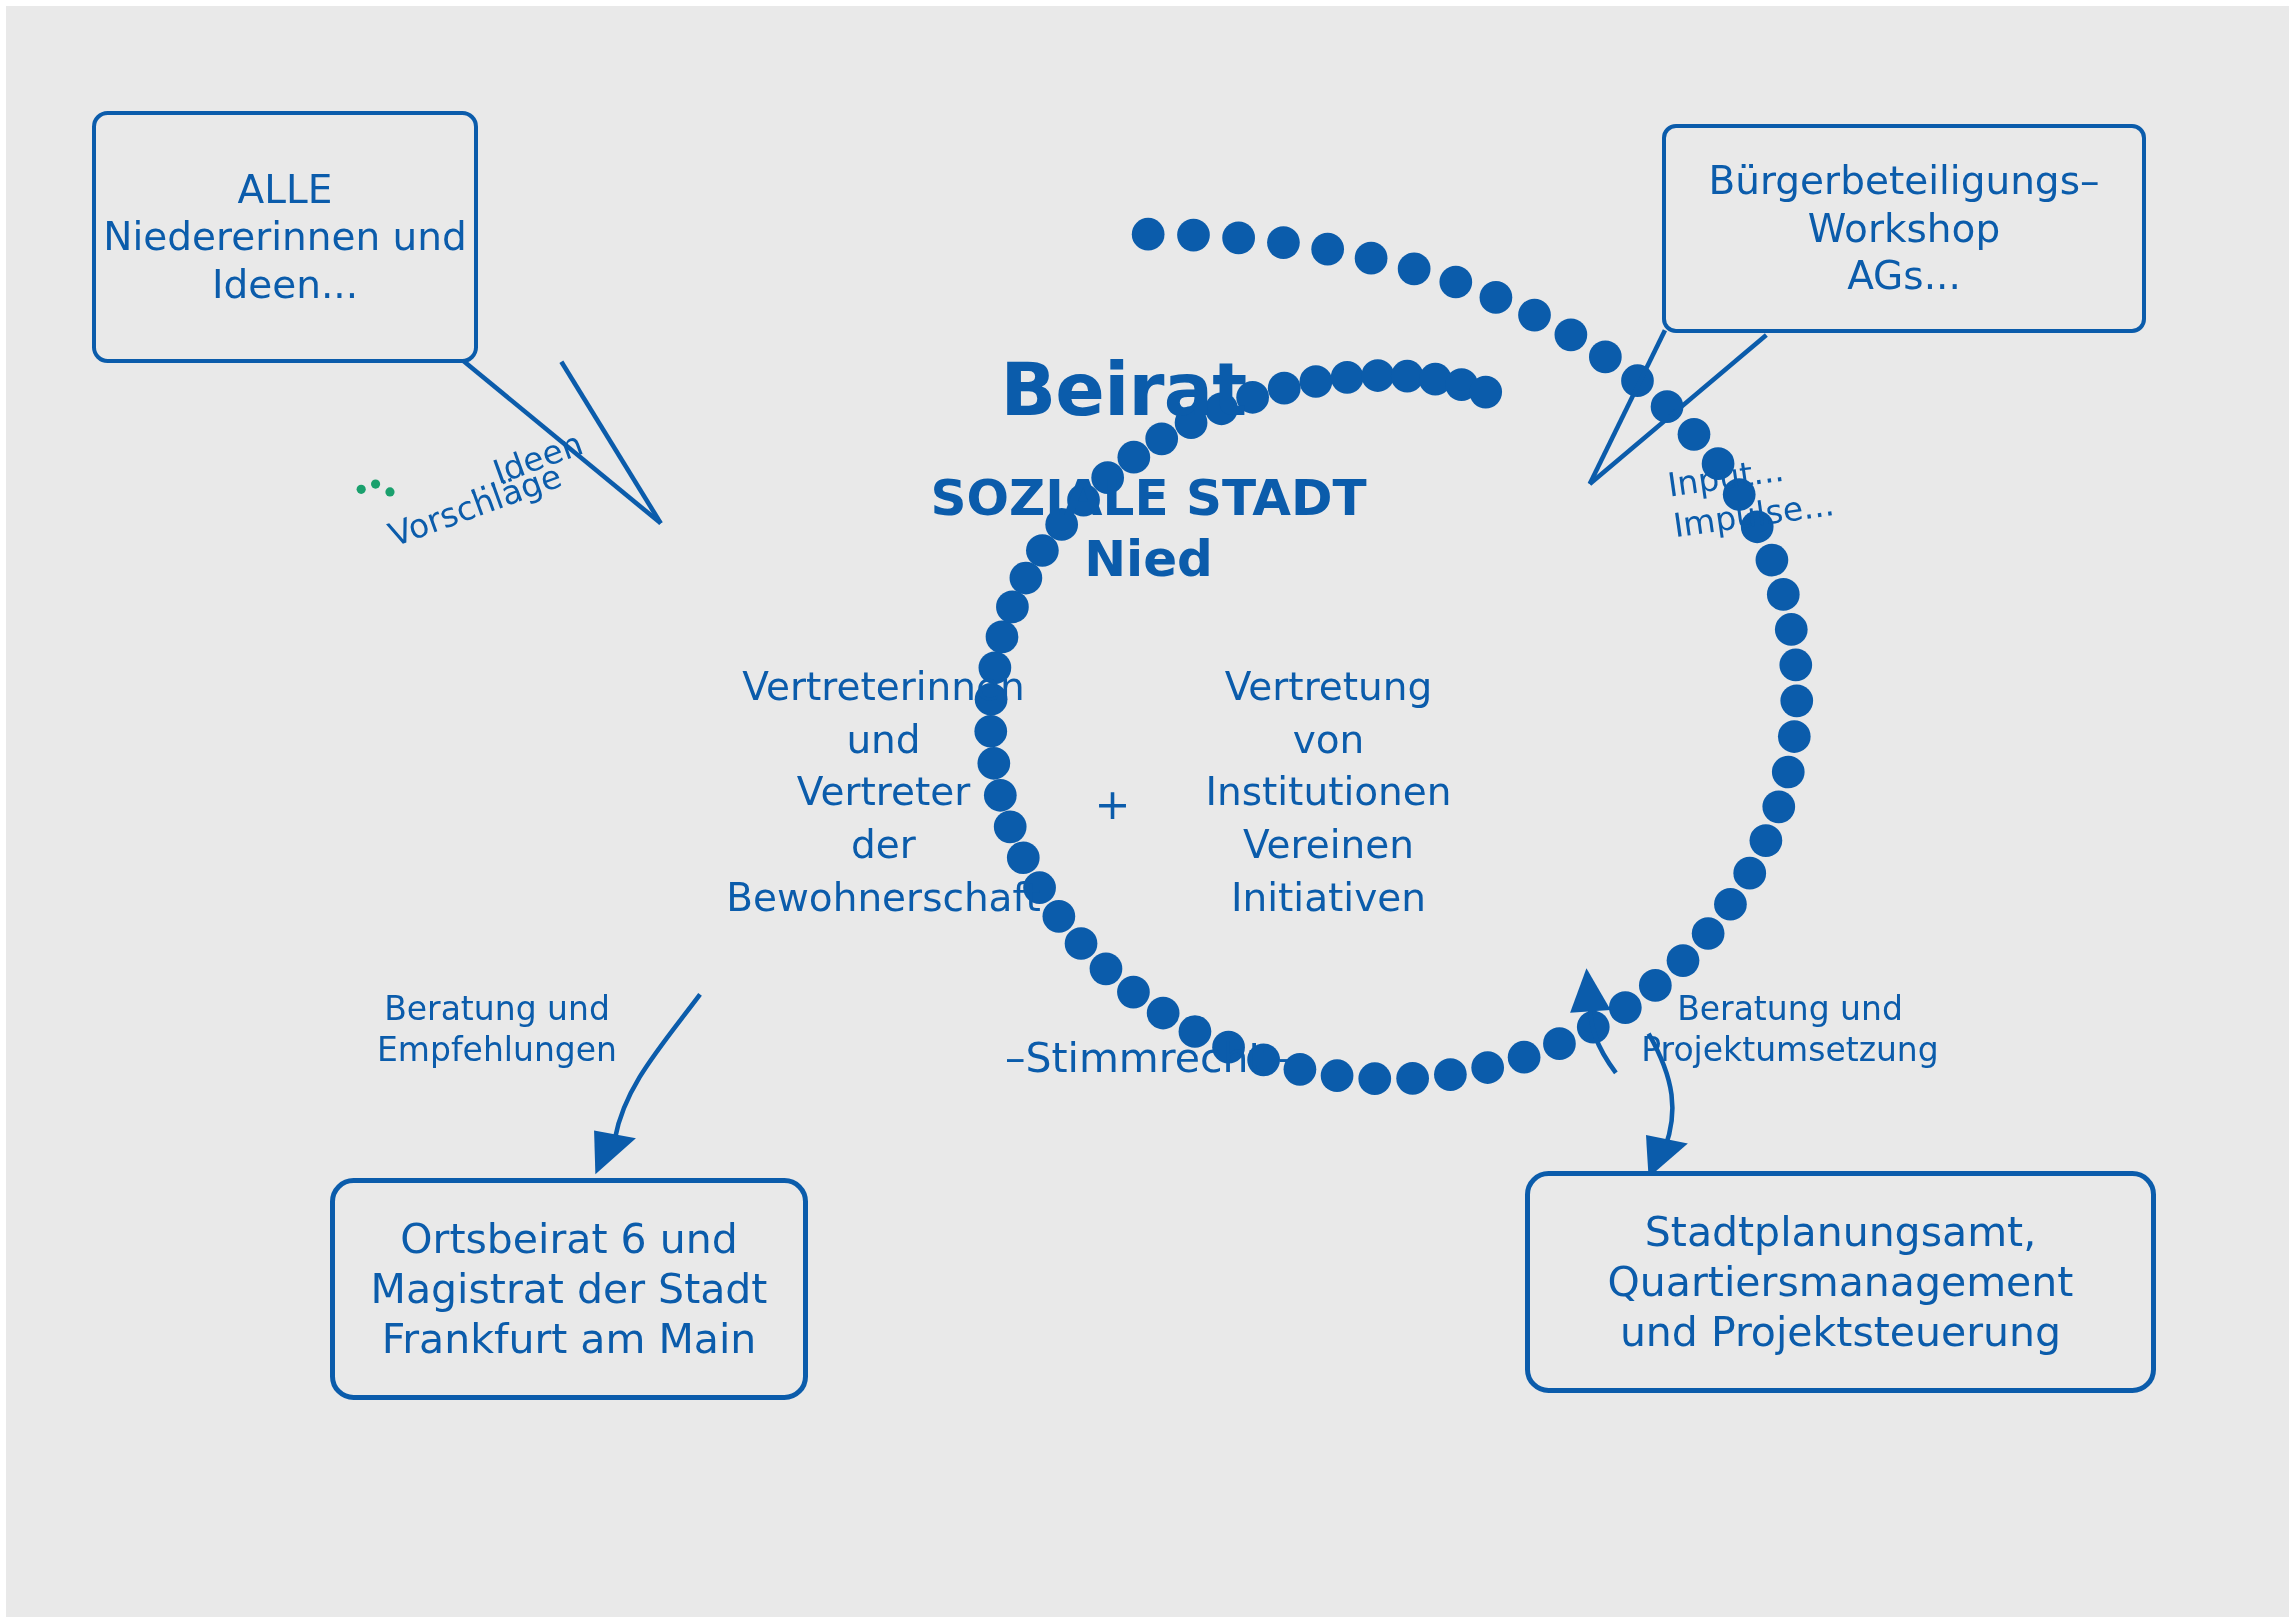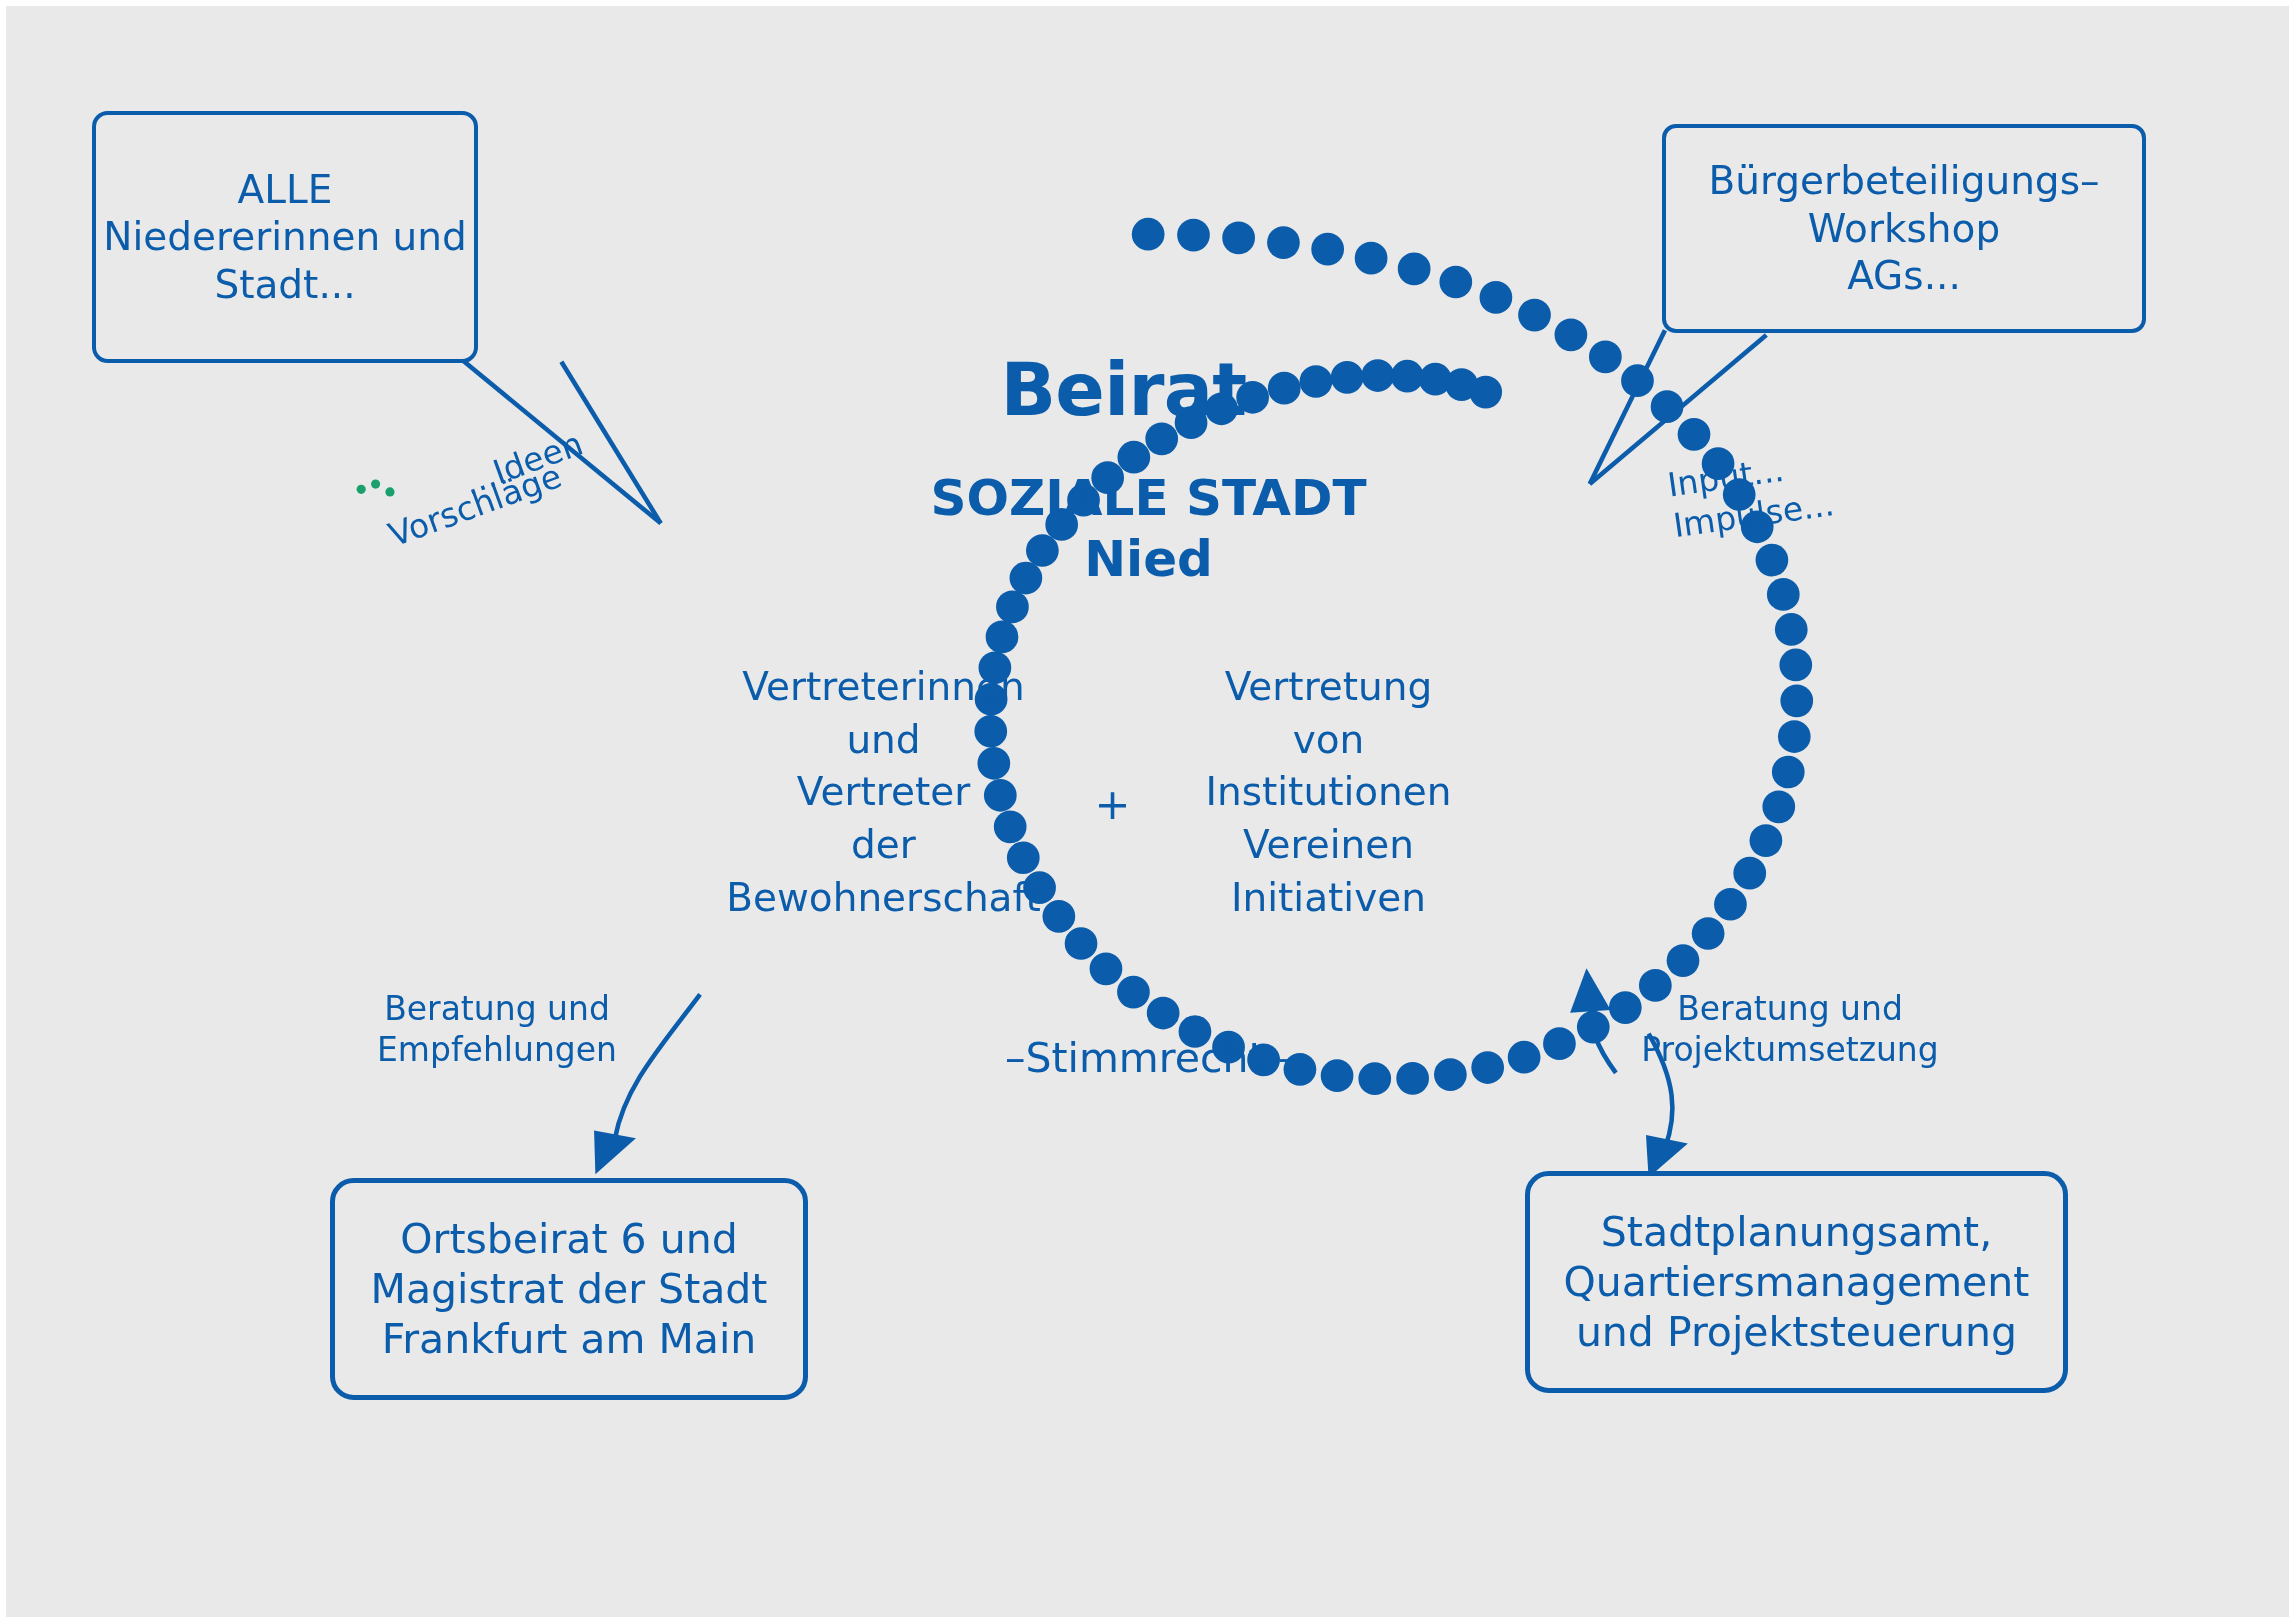--- a/index.html
+++ b/index.html
@@ -64,21 +64,21 @@
   }
   #box-ortsbeirat {
     left: 330px; top: 1178px;
     width: 478px; height: 222px;
     border-radius: 23.6px;
     border-width: 5.9px;
     font-size: 41px;
   }
   #box-stadtplanungsamt {
     left: 1525px; top: 1171px;
-    width: 543px; height: 222px;
+    width: 631px; height: 222px;
     border-radius: 23.6px;
     border-width: 5.9px;
     font-size: 41px;
   }
 
   
   .center-text {
     position: absolute;
     color: #0b5cab;
     text-align: center;
@@ -281,21 +281,21 @@
 
     <g>
       <path class="curve-arrow" d="M 2470 1640 C 2440 1600 2430 1570 2430 1530"></path>
       <polygon class="arrow-head" points="2425,1480 2400,1548 2462,1544"></polygon>
     </g>
   </svg>
 
   <div class="bubble" id="bubble-alle">
     <span class="line">ALLE</span>
     <span class="line">Niedererinnen und</span>
-    <span class="line">Stadt...</span>
+    <span class="line">Ideen...</span>
   </div>
 
   <div class="bubble" id="bubble-workshop">
     <span class="line">Bürgerbeteiligungs–</span>
     <span class="line">Workshop</span>
     <span class="line">AGs...</span>
   </div>
 
   <div class="bubble" id="box-ortsbeirat">
     <span class="line">Ortsbeirat 6 und</span>

